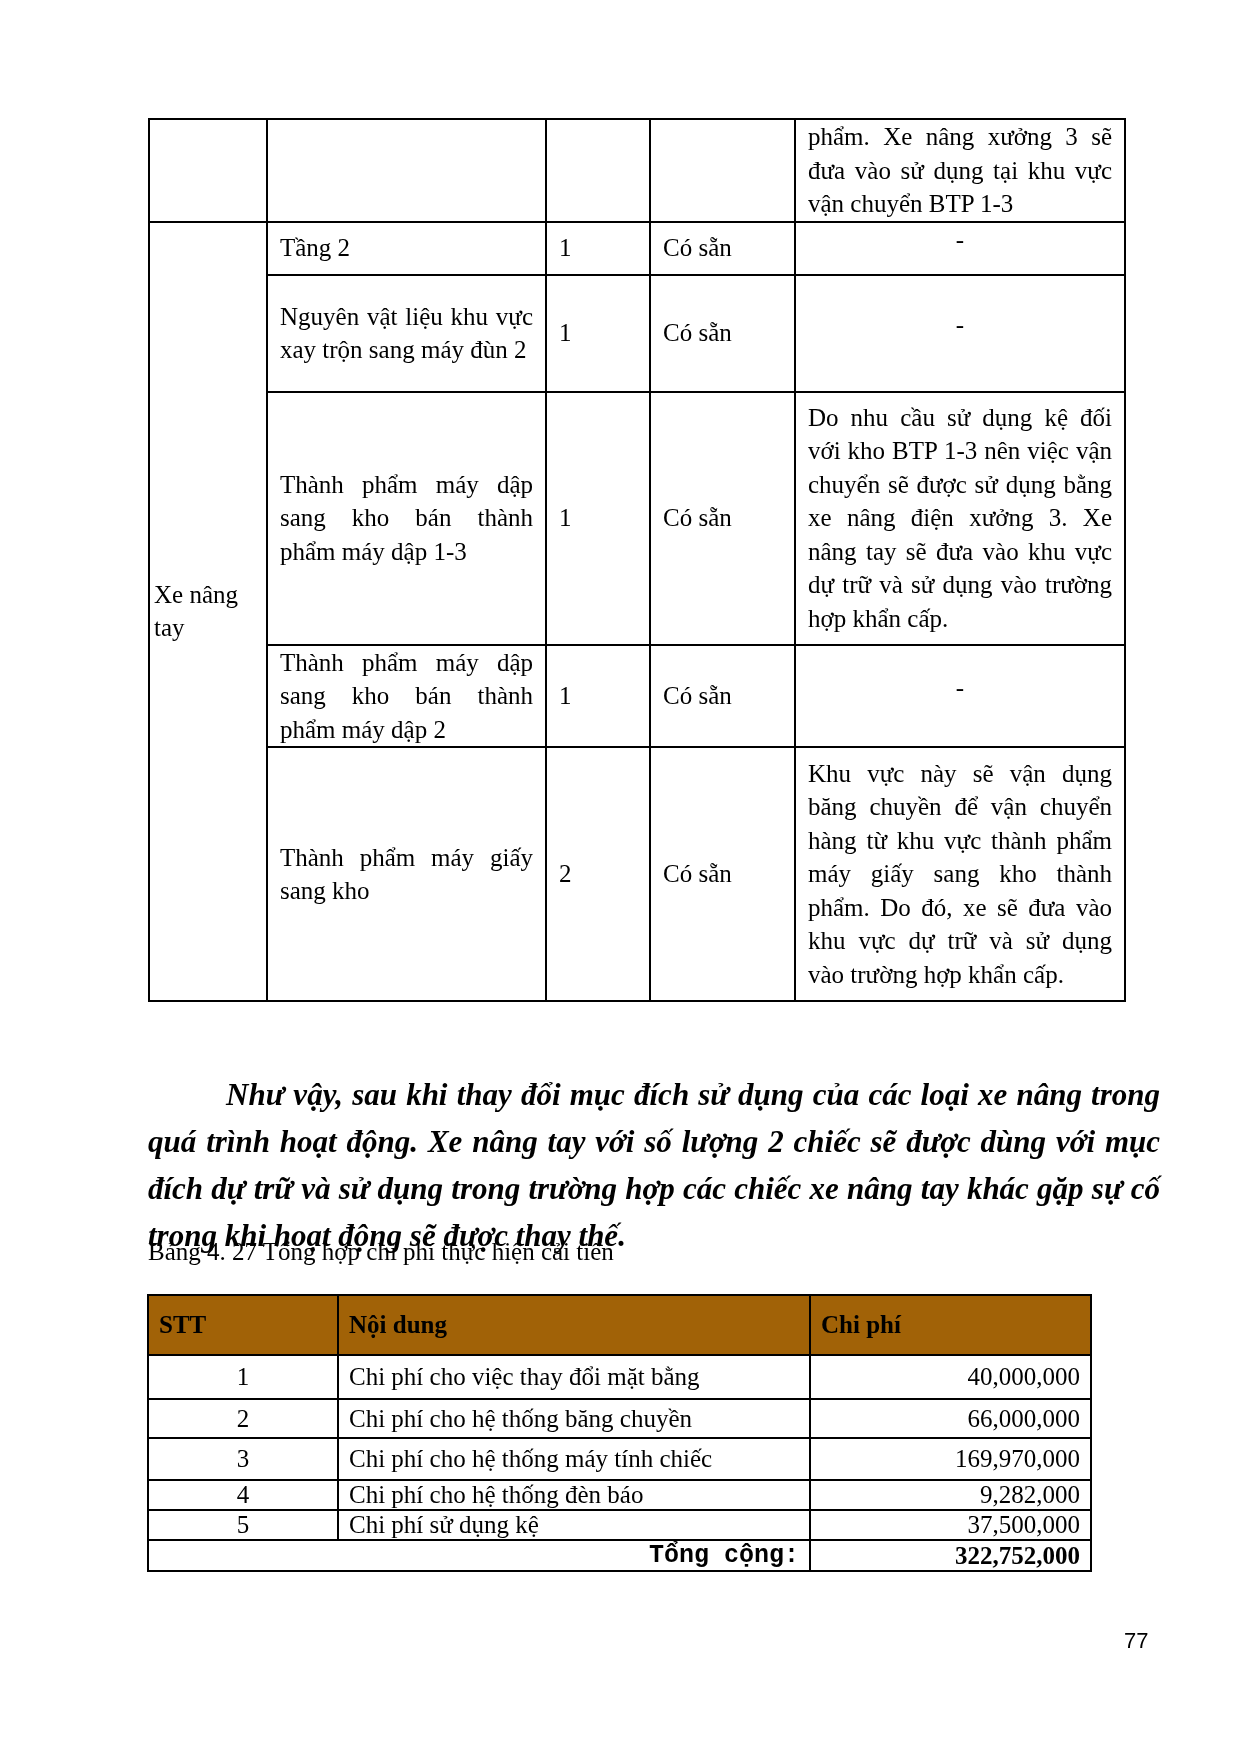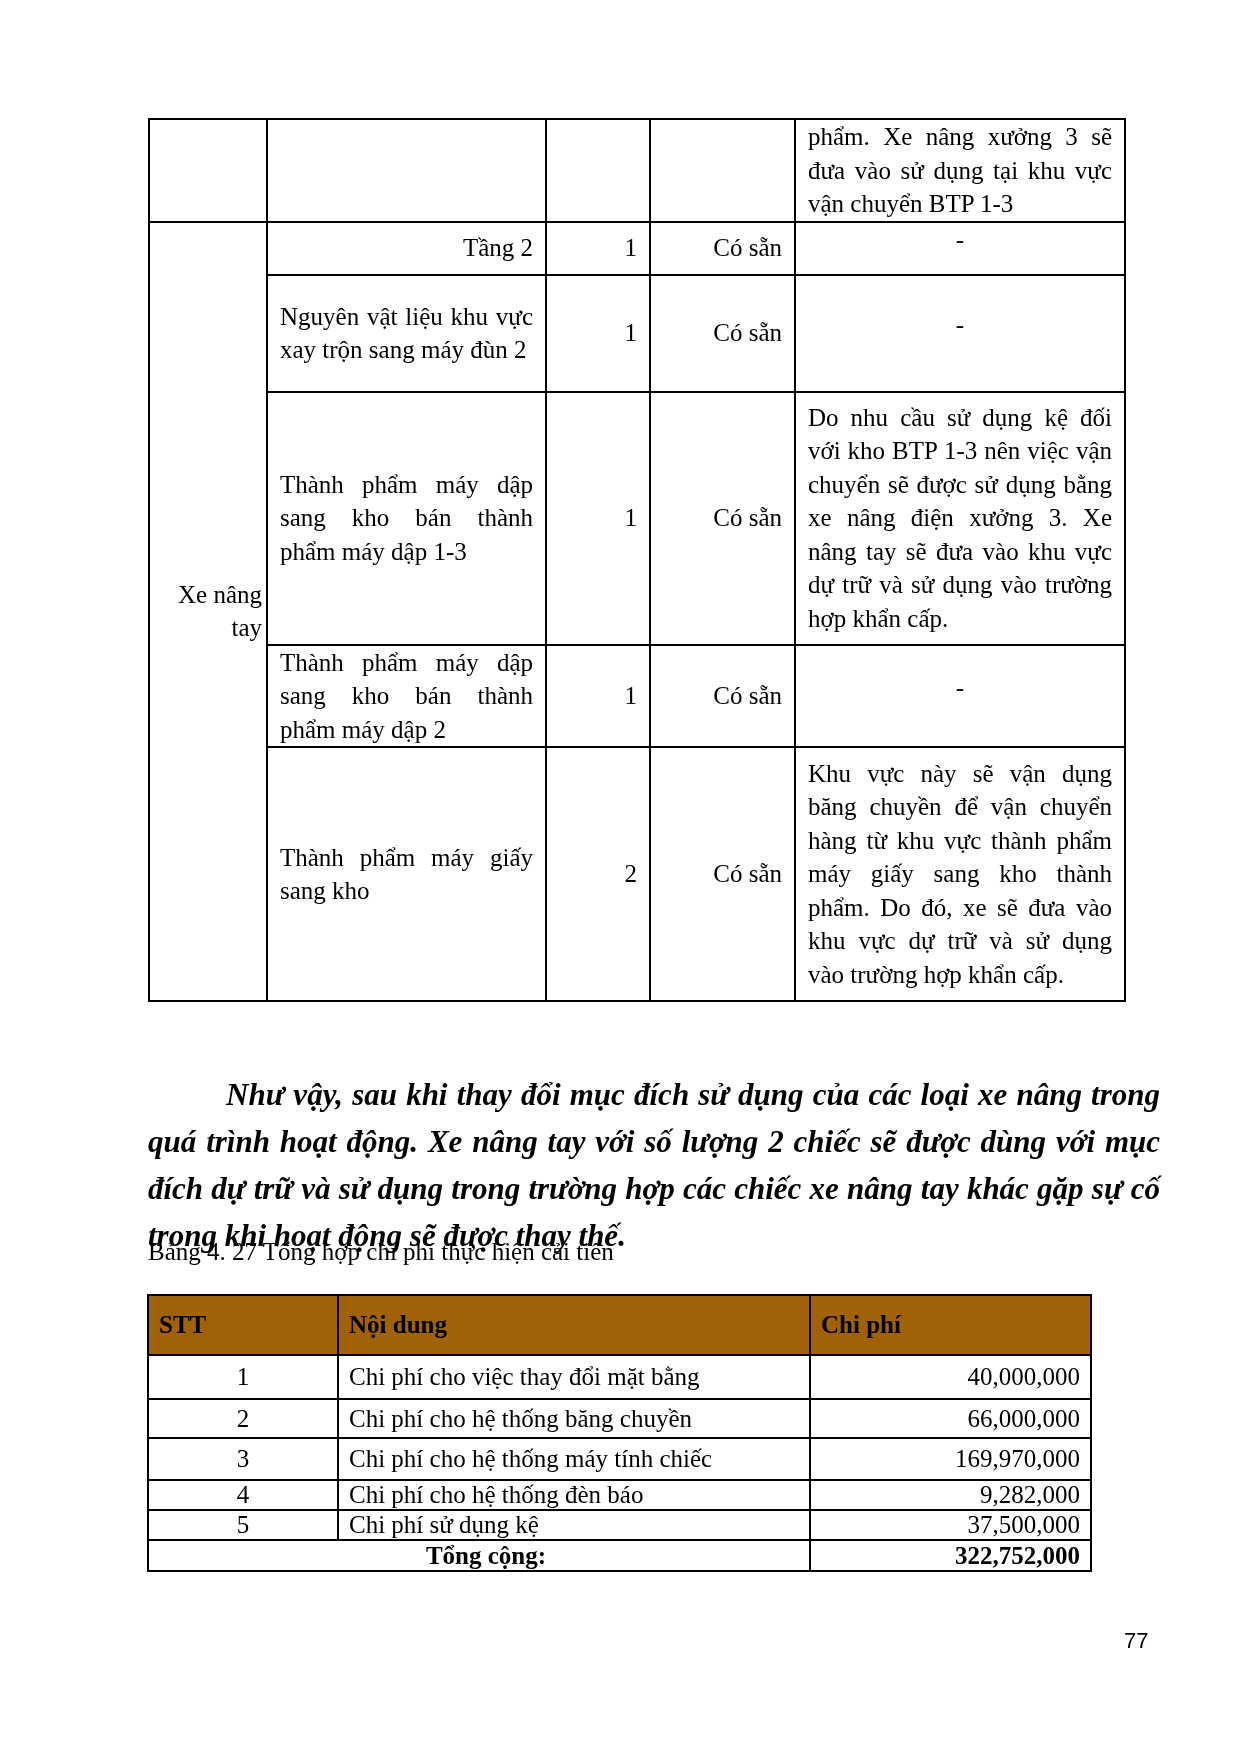--- a/index.html
+++ b/index.html
@@ -12,21 +12,21 @@
   
   .t1 {
     position: absolute; left: 148px; top: 118px; width: 976px;
     border-collapse: collapse; table-layout: fixed;
     font-size: 25px; line-height: 33.5px;
   }
   .t1 td {
     border: 2.5px solid #000; padding: 0 12px; vertical-align: middle;
   }
   .t1 .c-just { text-align: justify; text-align-last: left; }
-  .t1 .c-center { text-align: right; }
+  .t1 .c-center { text-align: left; }
   .t1 .dash { text-align: center; vertical-align: middle; }
   .t1 .dash span { position: relative; top: -8px; }
 
   
   .para {
     position: absolute; left: 148px; top: 1040px; width: 1012px;
     font-size: 31px; line-height: 47px; font-weight: bold; font-style: italic;
     text-align: justify; text-indent: 78px;
   }
 
@@ -45,21 +45,21 @@
   .t2 th {
     background: #a16207; font-weight: bold; height: 58px; text-align: left; font-family: Liberation Serif, serif;
   }
   .t2 .stt { text-align: center; }
   .t2 .amt { text-align: right; }
   .t2 tr.r-a td { height: 42px; line-height: 42px; }
   .t2 tr.r-b td { height: 37px; line-height: 37px; }
   .t2 tr.r-c td { height: 40px; line-height: 40px; }
   .t2 tr.r-s td { height: 28px; line-height: 28px; }
   .t2 tr.total td { height: 29px; line-height: 29px; font-weight: bold; }
-  .t2 .total-label { padding-left: 24px; text-align: center; }
+  .t2 .total-label { padding-left: 24px; text-align: right; font-family: Liberation Mono, monospace; }
 
   .pagenum {
     position: absolute; left: 1124px; top: 1628px;
     font-family: "Liberation Sans", "DejaVu Sans", sans-serif; font-size: 22px;
   }
 </style>
 </head>
 <body>
 
 <div class="page">

